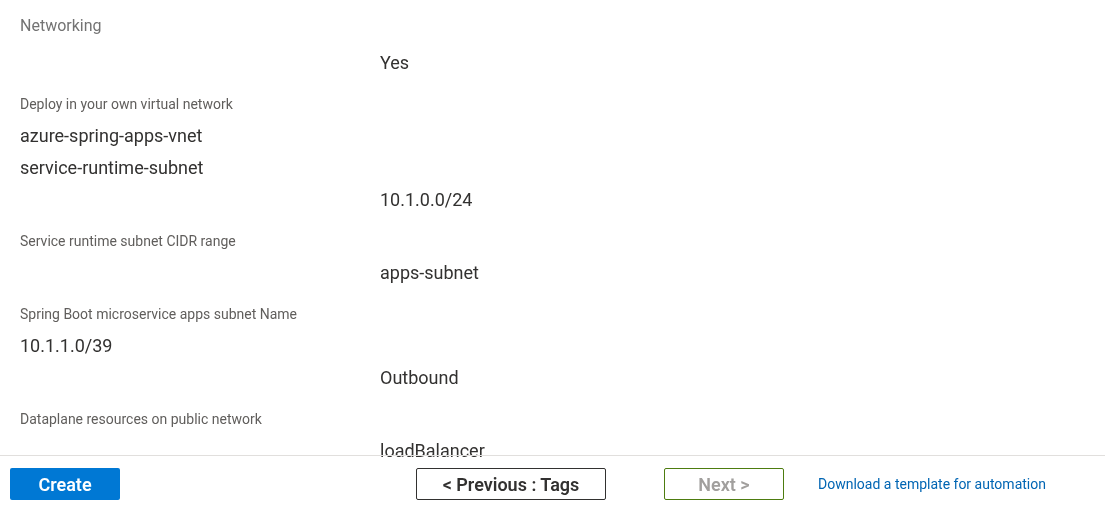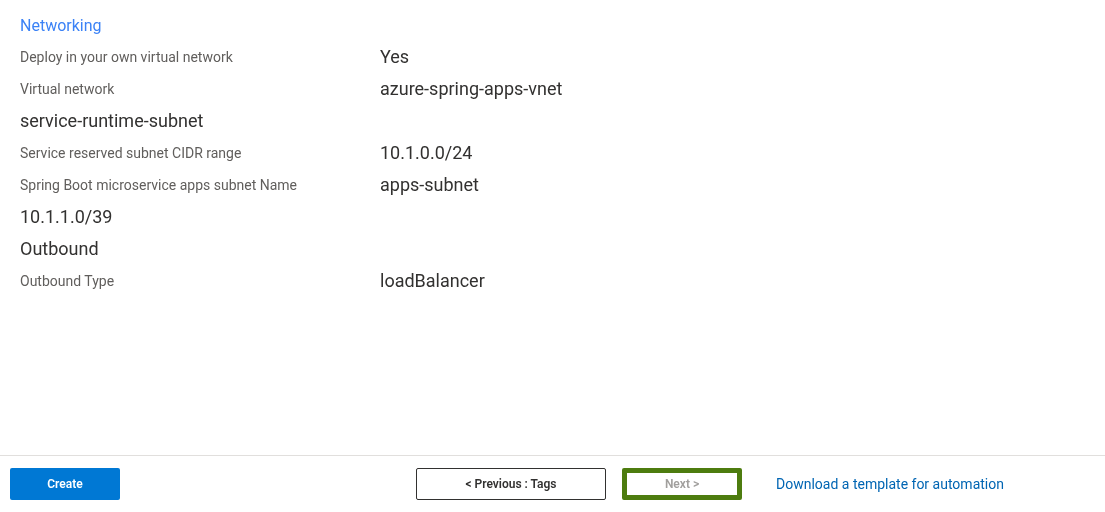--- a/index.html
+++ b/index.html
@@ -15,53 +15,54 @@
       width: 1105px;
       height: 512px;
       position: relative;
     }
     .content {
       padding: 16px 20px 0 20px;
     }
     .section-header {
       font-size: 16px;
       font-weight: 400;
-      color: #3b82f6;
-      margin-bottom: 12px;
+      color: #737373;
+      margin-bottom: 18px;
     }
     .row {
       display: flex;
       align-items: flex-start;
       margin-bottom: 12px;
       line-height: 20px;
     }
     .label {
       width: 360px;
       padding-right: 16px;
       color: #605e5c;
       font-size: 14px;
+      margin-top: 41px;
     }
     .value {
       flex: 1;
       color: #323130;
       font-size: 18px;
     }
     .footer {
       position: absolute;
       left: 0;
       right: 0;
       bottom: 0;
       border-top: 1px solid #e1dfdd;
       padding: 12px 20px 12px 10px;
       display: flex;
       align-items: center;
     }
     .btn {
       font-family: inherit;
-      font-size: 12px;
+      font-size: 18px;
       height: 32px;
       padding: 0 20px;
       border-radius: 2px;
       cursor: pointer;
       display: inline-flex;
       align-items: center;
       justify-content: center;
     }
     .btn-primary {
       background: #0078d4;
@@ -73,81 +74,82 @@
     .btn-outline {
       background: #ffffff;
       color: #323130;
       border: 1px solid #323130;
       font-weight: 600;
       min-width: 190px;
     }
     .btn-disabled {
       background: #ffffff;
       color: #a19f9d;
-      border: 5px solid #4d7c0f;
+      border: 1px solid #4d7c0f;
       font-weight: 600;
       cursor: default;
       min-width: 120px;
+      margin-left: 22px;
     }
     .link {
       color: #0065b3;
       text-decoration: none;
       cursor: pointer;
       font-size: 14px;
     }
     .spacer-left {
       flex: 0 0 auto;
       width: 406px;
       display: flex;
     }
     .nav-group {
       display: flex;
-      gap: 16px;
+      gap: 36px;
       align-items: center;
     }
     .link-wrap {
       margin-left: 34px;
     }
   </style>
 </head>
 <body>
 
 <div class="content">
   <h2 class="section-header">Networking</h2>
 
   <div class="row">
     <div class="label">Deploy in your own virtual network</div>
     <div class="value">Yes</div>
   </div>
 
   <div class="row">
-    <div class="label">Virtual network</div>
     <div class="value">azure-spring-apps-vnet</div>
   </div>
 
 
   <div class="row">
     <div class="value">service-runtime-subnet</div>
   </div>
 
   <div class="row">
-    <div class="label">Service reserved subnet CIDR range</div>
+    <div class="label">Service runtime subnet CIDR range</div>
     <div class="value">10.1.0.0/24</div>
   </div>
 
   <div class="row">
     <div class="label">Spring Boot microservice apps subnet Name</div>
     <div class="value">apps-subnet</div>
   </div>
 
   <div class="row">
     <div class="value">10.1.1.0/39</div>
   </div>
 
   <div class="row">
+    <div class="label">Dataplane resources on public network</div>
     <div class="value">Outbound</div>
   </div>
 
   <div class="row">
     <div class="label">Outbound Type</div>
     <div class="value">loadBalancer</div>
   </div>
 </div>
 
 <div class="footer">

